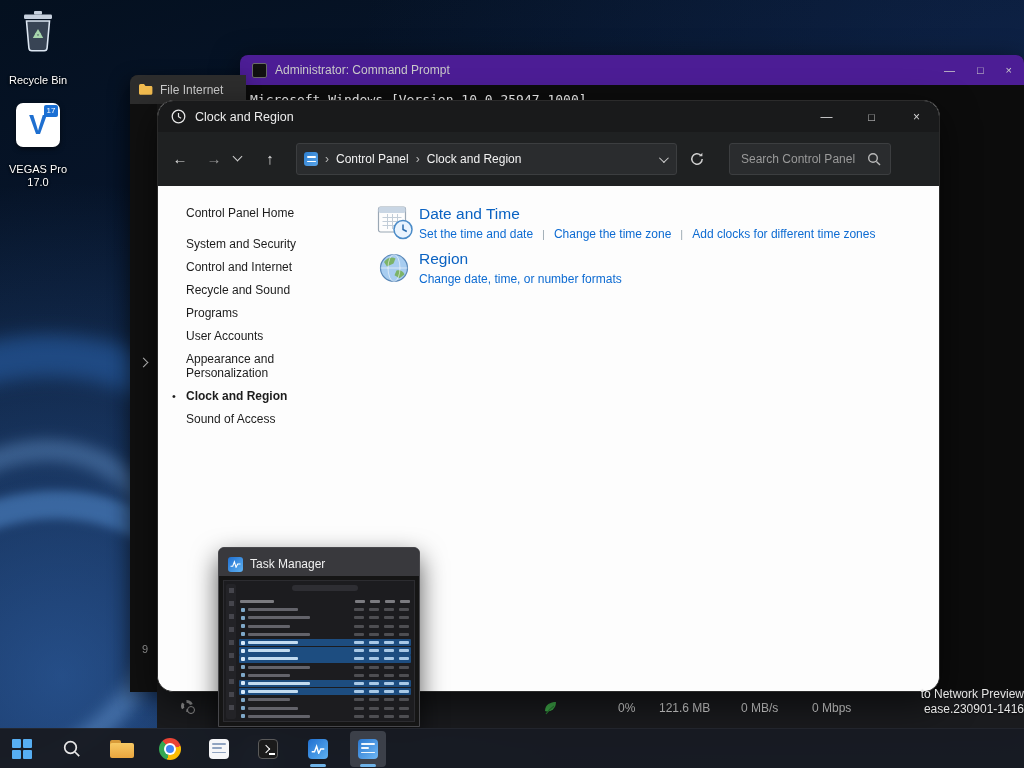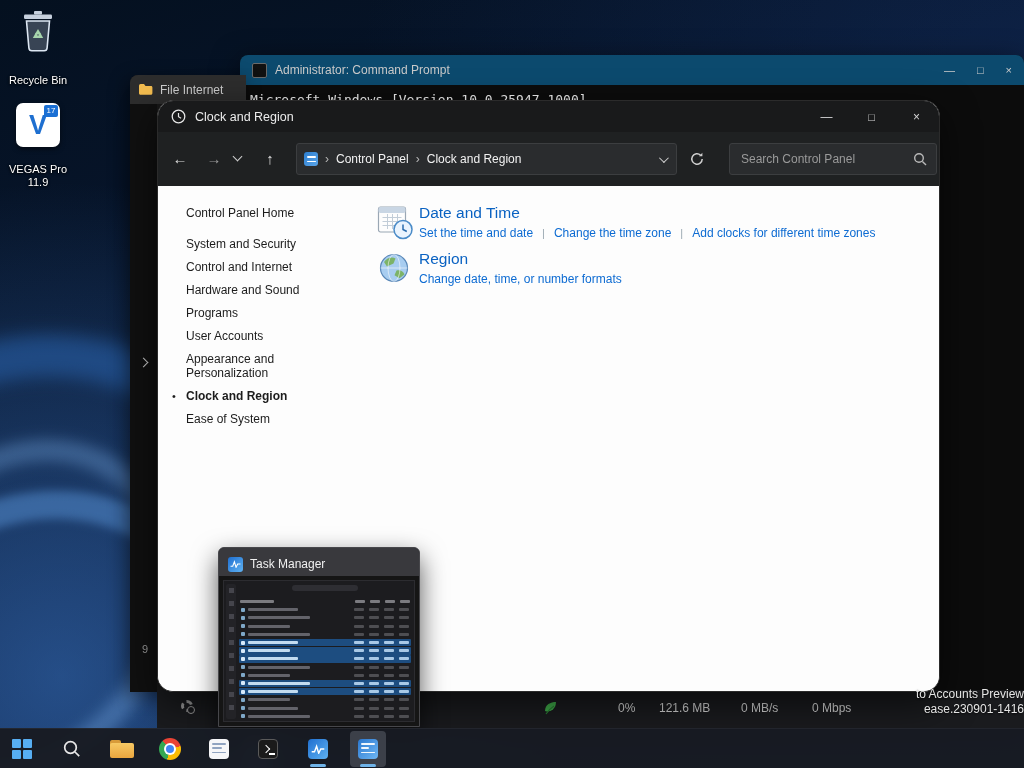--- a/index.html
+++ b/index.html
@@ -22,21 +22,21 @@
   .dlabel{color:#fff;font-size:11px;line-height:13px;margin-top:16px;text-shadow:0 1px 3px rgba(0,0,0,.95),0 0 2px rgba(0,0,0,.8);}
   .vegas-box{position:relative;width:44px;height:44px;margin:0 auto;background:#fff;border-radius:7px;box-shadow:0 2px 5px rgba(0,0,0,.5);}
   .vegas-box .vl{font-weight:700;font-size:27px;color:#1e6fd0;line-height:44px;}
   .vegas-badge{position:absolute;top:2px;right:2px;min-width:14px;height:12px;background:#1a6fd4;border-radius:2px;color:#fff;font-size:8px;line-height:12px;padding:0 1px;}
 
   
   .glyph-btn{color:#cdcdcd;font-size:11px;}
 
   
   .win-cmd{position:absolute;left:240px;top:55px;width:784px;height:673px;background:#0c0c0c;border-radius:8px 8px 0 0;box-shadow:0 6px 28px rgba(0,0,0,.55);z-index:2;}
-  .cmd-title{height:30px;background:#0c4a6e;border-radius:8px 8px 0 0;display:flex;align-items:center;padding:0 12px;}
+  .cmd-title{height:30px;background:#4c1d95;border-radius:8px 8px 0 0;display:flex;align-items:center;padding:0 12px;}
   .cmd-title .t{color:#c9c9c9;font-size:12px;margin-left:8px;}
   .cmd-caps{margin-left:auto;display:flex;gap:22px;align-items:center;}
   .cmd-ico{width:15px;height:15px;background:#111;border:1px solid #6a6a6a;border-radius:2px;flex:0 0 auto;}
   .cmd-out{color:#f2f2f2;font-family:"DejaVu Sans Mono","Liberation Mono",monospace;font-size:13px;padding:7px 10px;white-space:pre;}
 
   
   .win-fe{position:absolute;left:130px;top:75px;width:116px;height:617px;background:#181818;border-radius:8px 0 0 0;box-shadow:-4px 4px 18px rgba(0,0,0,.45);z-index:3;}
   .fe-title{height:29px;background:#2d2d2d;border-radius:8px 0 0 0;display:flex;align-items:center;padding:0 8px;}
   .fe-title .t{color:#cfcfcf;font-size:12px;margin-left:7px;white-space:nowrap;}
   .fe-rail{position:absolute;left:0;top:29px;bottom:0;width:27px;background:#101010;}
@@ -65,34 +65,34 @@
   .chev{display:inline-block;width:7px;height:7px;border-right:1.6px solid #cfcfcf;border-bottom:1.6px solid #cfcfcf;transform:rotate(45deg);}
   .nav-chev{position:absolute;left:76px;top:21px;}
   .crumb{position:absolute;left:138px;top:11px;width:381px;height:32px;background:#2a2c2e;border:1px solid #3c3e40;border-radius:3px;display:flex;align-items:center;padding:0 10px 0 7px;}
   .crumb .seg{color:#f2f2f2;font-size:12px;white-space:nowrap;}
   .crumb .sep{color:#b6b6b6;font-size:12px;margin:0 7px;}
   .crumb .dd{margin-left:auto;transform:rotate(45deg) translateY(-2px);}
   .cp-mini{width:14px;height:14px;border-radius:3px;background:linear-gradient(135deg,#2d7fd0,#5aa4e8);position:relative;flex:0 0 auto;}
   .cp-mini::before,.cp-mini::after{content:"";position:absolute;left:2.5px;right:2.5px;height:1.6px;background:#fff;border-radius:1px;}
   .cp-mini::before{top:4px;} .cp-mini::after{top:8.5px;}
   .refresh{position:absolute;left:531px;top:19px;}
-  .searchbox{position:absolute;left:571px;top:11px;width:208px;height:32px;background:#2a2c2e;border:1px solid #3c3e40;border-radius:3px;}
+  .searchbox{position:absolute;left:571px;top:11px;width:162px;height:32px;background:#2a2c2e;border:1px solid #3c3e40;border-radius:3px;}
   .searchbox input{position:absolute;left:9px;top:1px;width:158px;height:28px;background:transparent;border:0;outline:none;color:#e0e0e0;font-size:12px;font-family:"Liberation Sans",sans-serif;}
   .searchbox input::placeholder{color:#9a9a9a;}
   .searchbox svg{position:absolute;right:9px;top:8px;}
   .cp-body{position:absolute;left:0;right:0;top:85px;bottom:0;background:#fdfdfd;padding-left:42px;}
   .cp-side{position:absolute;left:28px;top:20px;width:150px;color:#1c1c1c;font-size:12px;}
   .side-home{margin-bottom:17px;}
   .cp-side ul{list-style:none;margin:0;padding:0;}
   .cp-side li{margin-bottom:9px;width:132px;line-height:14px;position:relative;}
   .cp-side li.active{font-weight:700;margin-top:7px;}
   .cp-side li.active .bullet{position:absolute;left:-14px;top:0;font-weight:400;font-size:11px;}
   .cp-content{position:absolute;left:218px;top:0;right:10px;}
   .section{position:absolute;display:flex;left:0;}
-  .section.s1{top:17px;} .section.s2{top:63px;}
+  .section.s1{top:17px;align-items:center;} .section.s2{top:63px;}
   .sec-icon{width:38px;height:38px;margin-right:5px;flex:0 0 auto;}
   .sec-title{font-size:15.5px;color:#0a62c2;margin:1px 0 4px;}
   .sec-links{display:flex;align-items:center;font-size:12px;color:#0d6bd2;white-space:nowrap;}
   .sec-links .lsep{color:#9aa7b0;margin:0 9px;font-size:11px;}
 
   
   .tm-prev{position:absolute;left:218px;top:547px;width:202px;height:180px;background:#2a2a2d;border:1px solid #47474b;border-radius:6px 6px 0 0;box-shadow:0 10px 26px rgba(0,0,0,.65);z-index:6;overflow:hidden;}
   .tm-title{height:32px;background:#39393d;display:flex;align-items:center;padding-left:9px;}
   .tm-title .t{color:#f0f0f0;font-size:12px;margin-left:7px;}
   .tm-shot{position:absolute;left:0;right:0;top:28px;bottom:0;background:#151515;padding:4px;}
@@ -163,21 +163,21 @@
     <div class="dlabel">Recycle Bin</div>
   </div>
 
   <div class="dicon vegas">
     <div class="vegas-box">
       <div class="vl">V</div>
       <div class="vegas-badge">17</div>
     </div>
     <div class="dlabel">
       <div>VEGAS Pro</div>
-      <div>11.9</div>
+      <div>17.0</div>
     </div>
   </div>
 
   <div class="win-cmd">
     <div class="cmd-title">
       <span class="cmd-ico"></span>
       <span class="t">Administrator: Command Prompt</span>
       <span class="cmd-caps">
         <span class="glyph-btn">—</span>
         <span class="glyph-btn">□</span>
@@ -205,21 +205,21 @@
       <path d="M2 11C2 4.5 7.5 2 13 2c0 6.5-4.5 9.5-9.5 9.5z" fill="#3faa49"></path>
       <path d="M3 14c2-3.5 5-6 8-8" stroke="#2b7d35" stroke-width="1.2" fill="none"></path>
     </svg>
     <span class="stat" style="left:461px">0%</span>
     <span class="stat" style="left:502px">121.6 MB</span>
     <span class="stat" style="left:584px">0 MB/s</span>
     <span class="stat" style="left:655px">0 Mbps</span>
   </div>
 
   <div class="wm">
-    <div>to Accounts Preview</div>
+    <div>to Network Preview</div>
     <div>ease.230901-1416</div>
   </div>
 
   <div class="win-cp">
     <div class="cp-title">
       <svg width="15" height="15" viewBox="0 0 15 15">
         <circle cx="7.5" cy="7.5" r="6.3" fill="none" stroke="#e6e6e6" stroke-width="1.3"></circle>
         <path d="M7.5 4v3.7l2.6 1.6" stroke="#e6e6e6" stroke-width="1.2" fill="none"></path>
       </svg>
       <span class="t">Clock and Region</span>
@@ -258,29 +258,29 @@
         </svg>
       </div>
     </div>
 
     <div class="cp-body">
       <div class="cp-side">
         <div class="side-home">Control Panel Home</div>
         <ul>
           <li><span>System and Security</span></li>
           <li><span>Control and Internet</span></li>
-          <li><span>Hardware and Sound</span></li>
+          <li><span>Recycle and Sound</span></li>
           <li><span>Programs</span></li>
           <li><span>User Accounts</span></li>
           <li><span>Appearance and Personalization</span></li>
           <li class="active">
             <span class="bullet">•</span>
             <span>Clock and Region</span>
           </li>
-          <li><span>Ease of System</span></li>
+          <li><span>Sound of Access</span></li>
         </ul>
       </div>
 
       <div class="cp-content">
         <div class="section s1">
           <svg class="sec-icon" viewBox="0 0 38 38">
             <rect x="2.5" y="4" width="27" height="25" rx="2" fill="#fdfdfd" stroke="#9aa7b4" stroke-width="1.2"></rect>
             <rect x="2.5" y="4" width="27" height="6" rx="2" fill="#c9d6e4"></rect>
             <path d="M6.5 14.5h19M6.5 18.5h19M6.5 22.5h19M11.5 11v15M16.5 11v15M21.5 11v15" stroke="#c2cdd8" stroke-width="1"></path>
             <circle cx="27" cy="26.5" r="9" fill="#eaf4fe" stroke="#4a8bc8" stroke-width="1.5"></circle>

